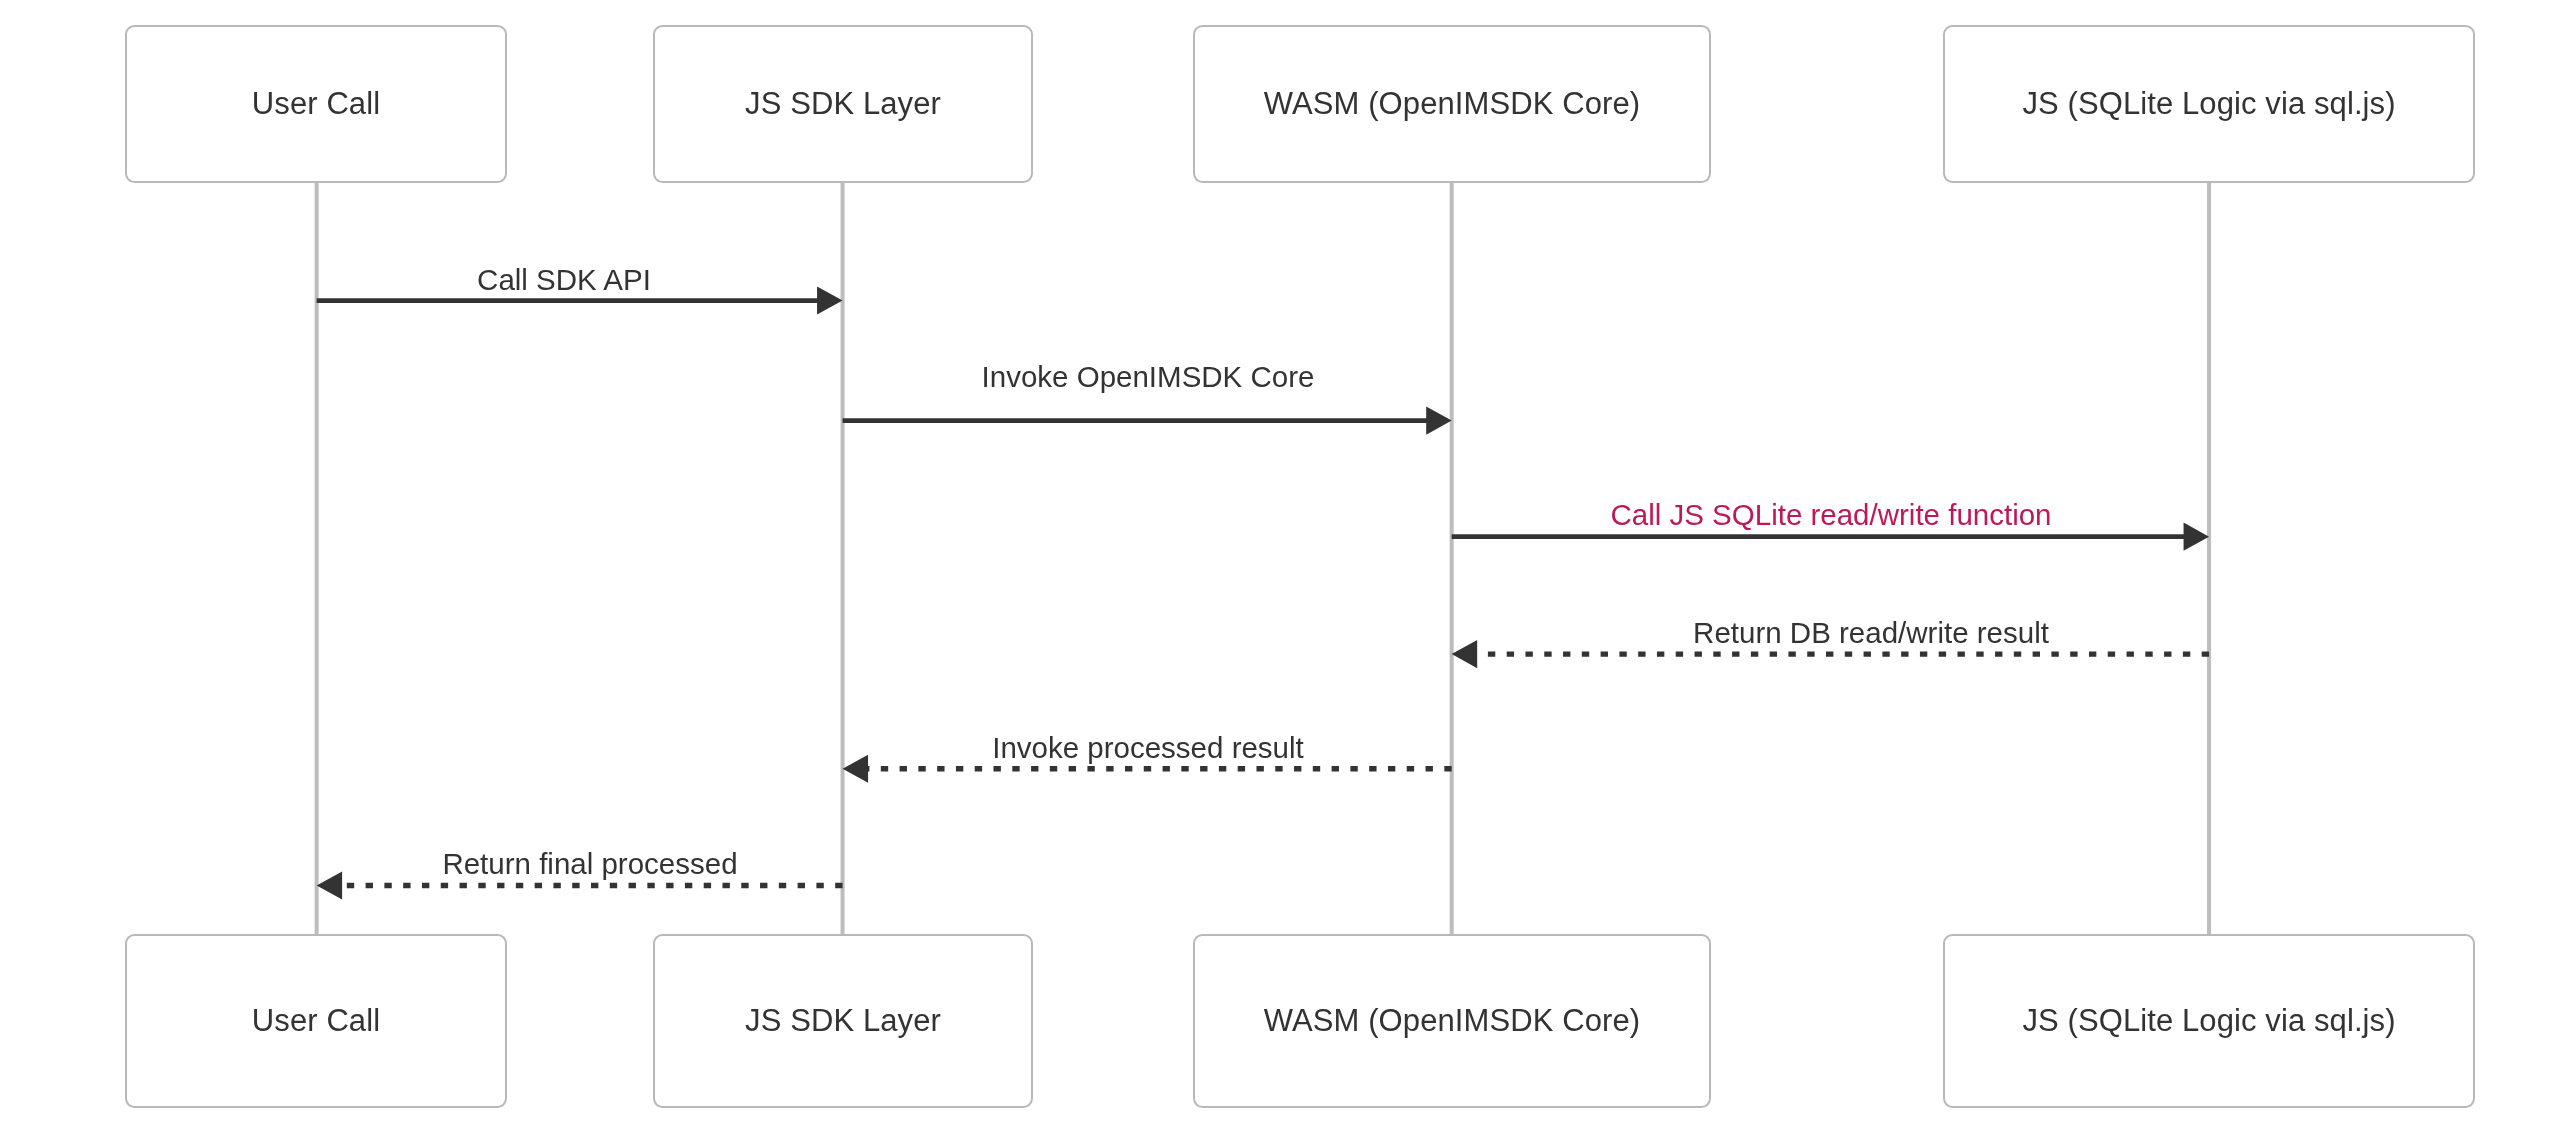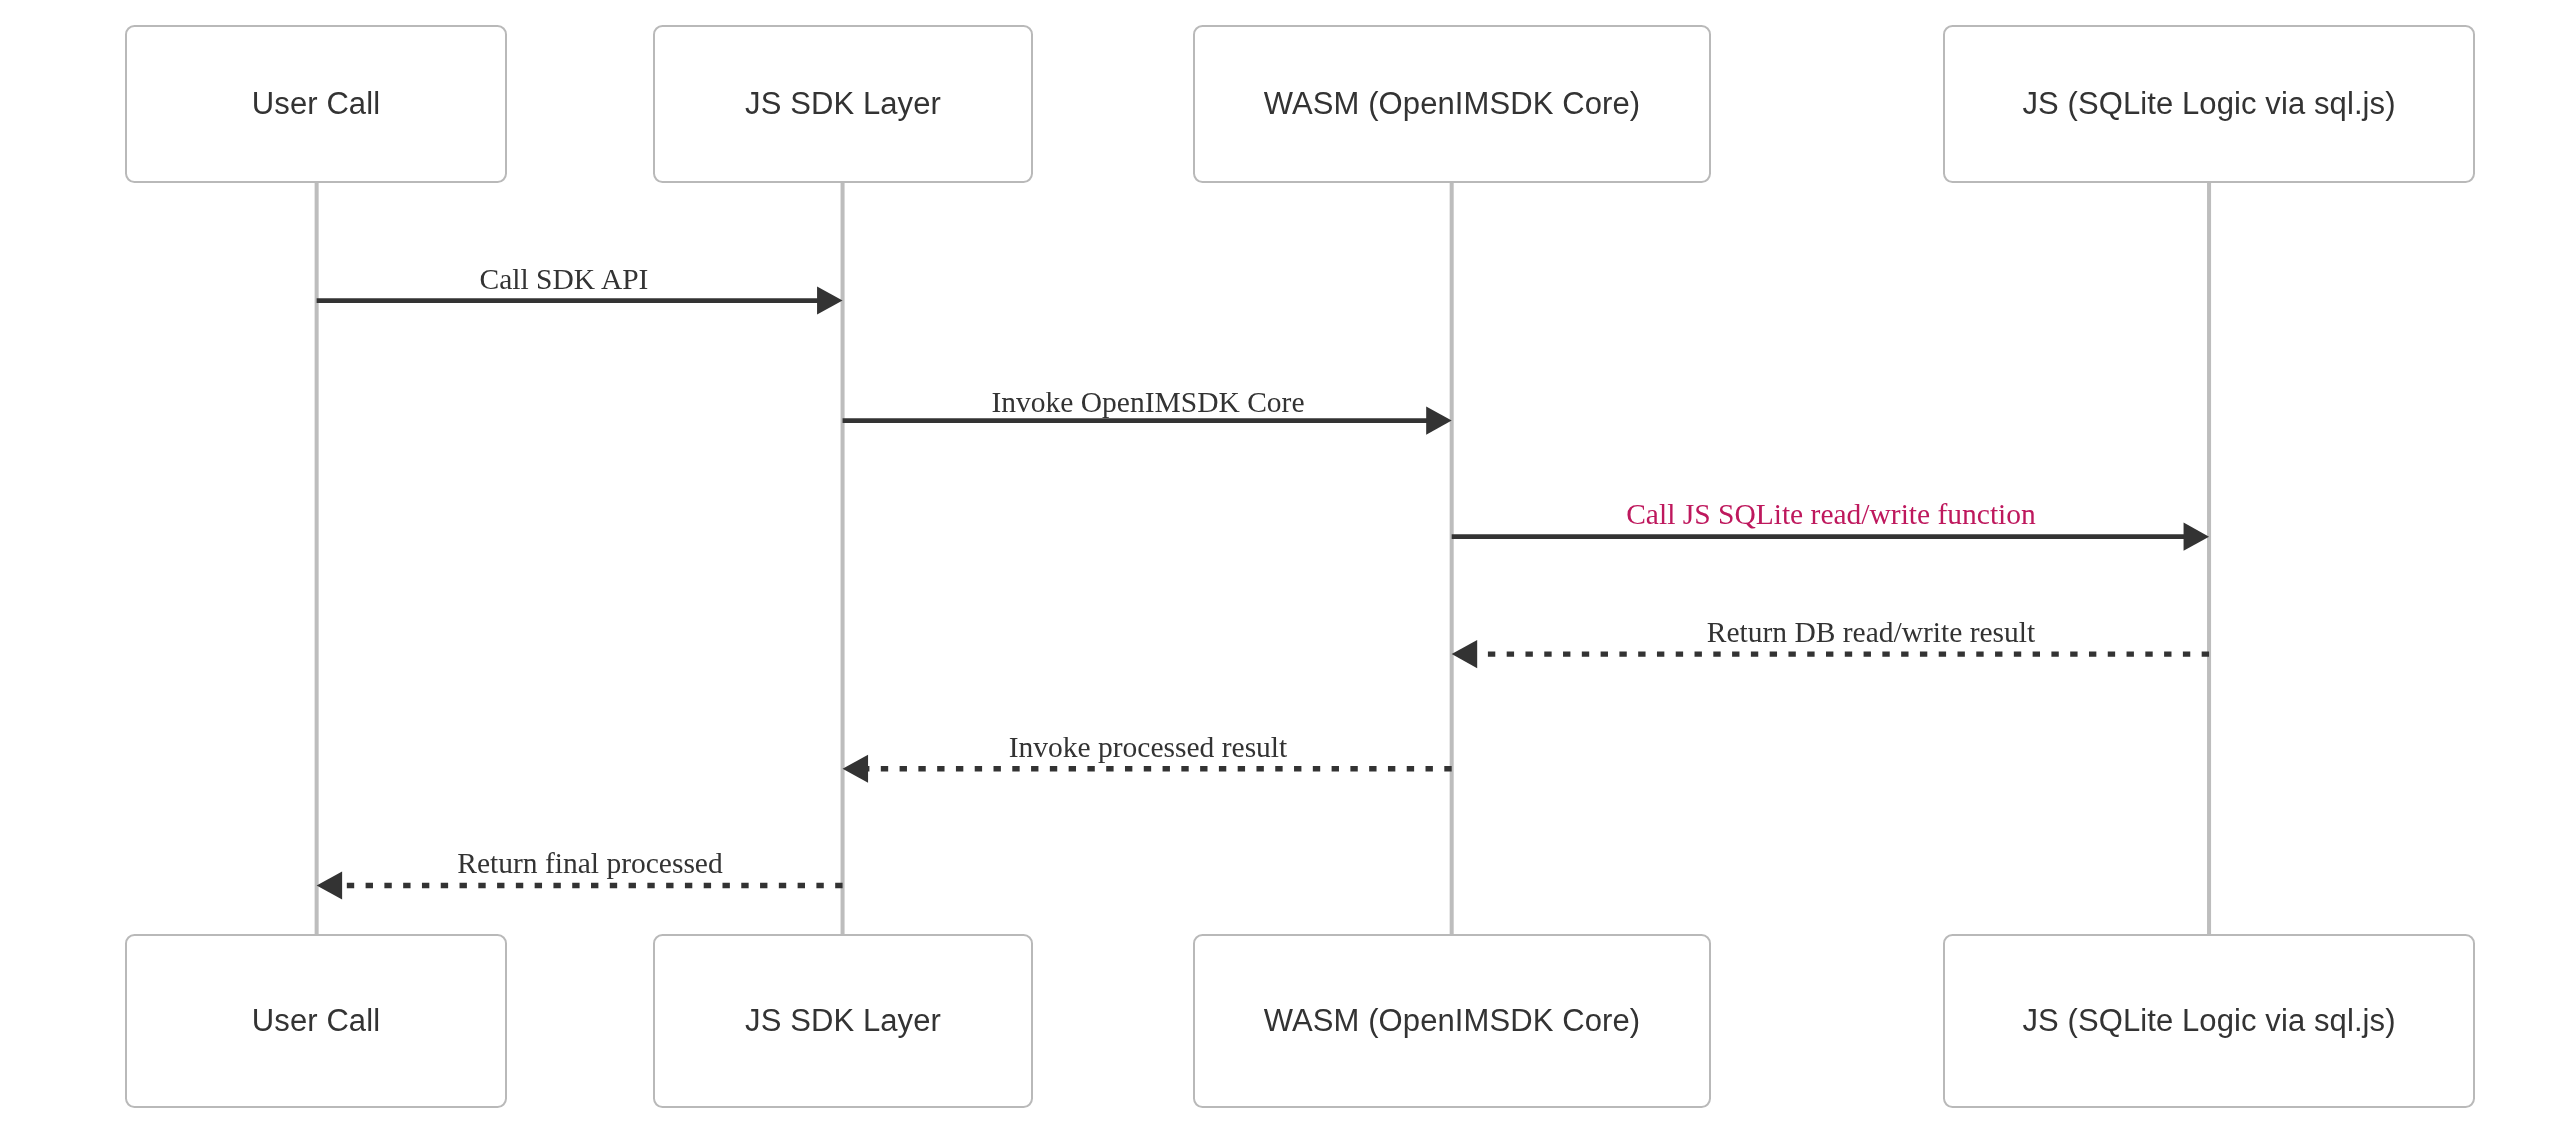--- a/index.html
+++ b/index.html
@@ -43,21 +43,21 @@
     font-family: "Liberation Sans", sans-serif;
     font-size: 31px;
     font-weight: 400;
     color: #333333;
     line-height: 1.1;
     white-space: nowrap;
     letter-spacing: 0.1px;
   }
   .msg-label {
     position: absolute;
-    font-family: Liberation Serif, serif;
+    font-family: Liberation Sans, sans-serif;
     font-size: 29.5px;
     font-weight: 400;
     color: #333333;
     white-space: nowrap;
     transform: translateX(-50%);
     z-index: 4;
   }
 </style>
 </head>
 <body>
@@ -120,21 +120,21 @@
       <div class="participant-box" style="left: 1193px; width: 518px; top: 934px; height: 174px; border-color: rgb(185, 185, 185);">
         <span class="participant-label" style="color: rgb(51, 51, 51);">WASM (OpenIMSDK Core)</span>
       </div>
       <div class="participant-box" style="left: 1943px; width: 532px; top: 934px; height: 174px; border-color: rgb(185, 185, 185);">
         <span class="participant-label" style="color: rgb(51, 51, 51);">JS (SQLite Logic via sql.js)</span>
       </div>
     </div>
 
   <div id="message-labels">
       <div class="msg-label" style="left: 564px; top: 263px; color: rgb(51, 51, 51);">Call SDK API</div>
-      <div class="msg-label" style="left: 1148px; top: 386px; color: rgb(51, 51, 51);">Invoke OpenIMSDK Core</div>
+      <div class="msg-label" style="left: 1148px; top: 360px; color: rgb(51, 51, 51);">Invoke OpenIMSDK Core</div>
       <div class="msg-label" style="left: 1831px; top: 498px; color: #be185d;">Call JS SQLite read/write function</div>
       <div class="msg-label" style="left: 1831px; top: 616px; color: rgb(51, 51, 51); margin-left: 40px;">Return DB read/write result</div>
       <div class="msg-label" style="left: 1148px; top: 731px; color: rgb(51, 51, 51);">Invoke processed result</div>
       <div class="msg-label" style="left: 590px; top: 847px; color: rgb(51, 51, 51);">Return final processed</div>
     </div>
 
 </div>
 
 
 </body></html>

